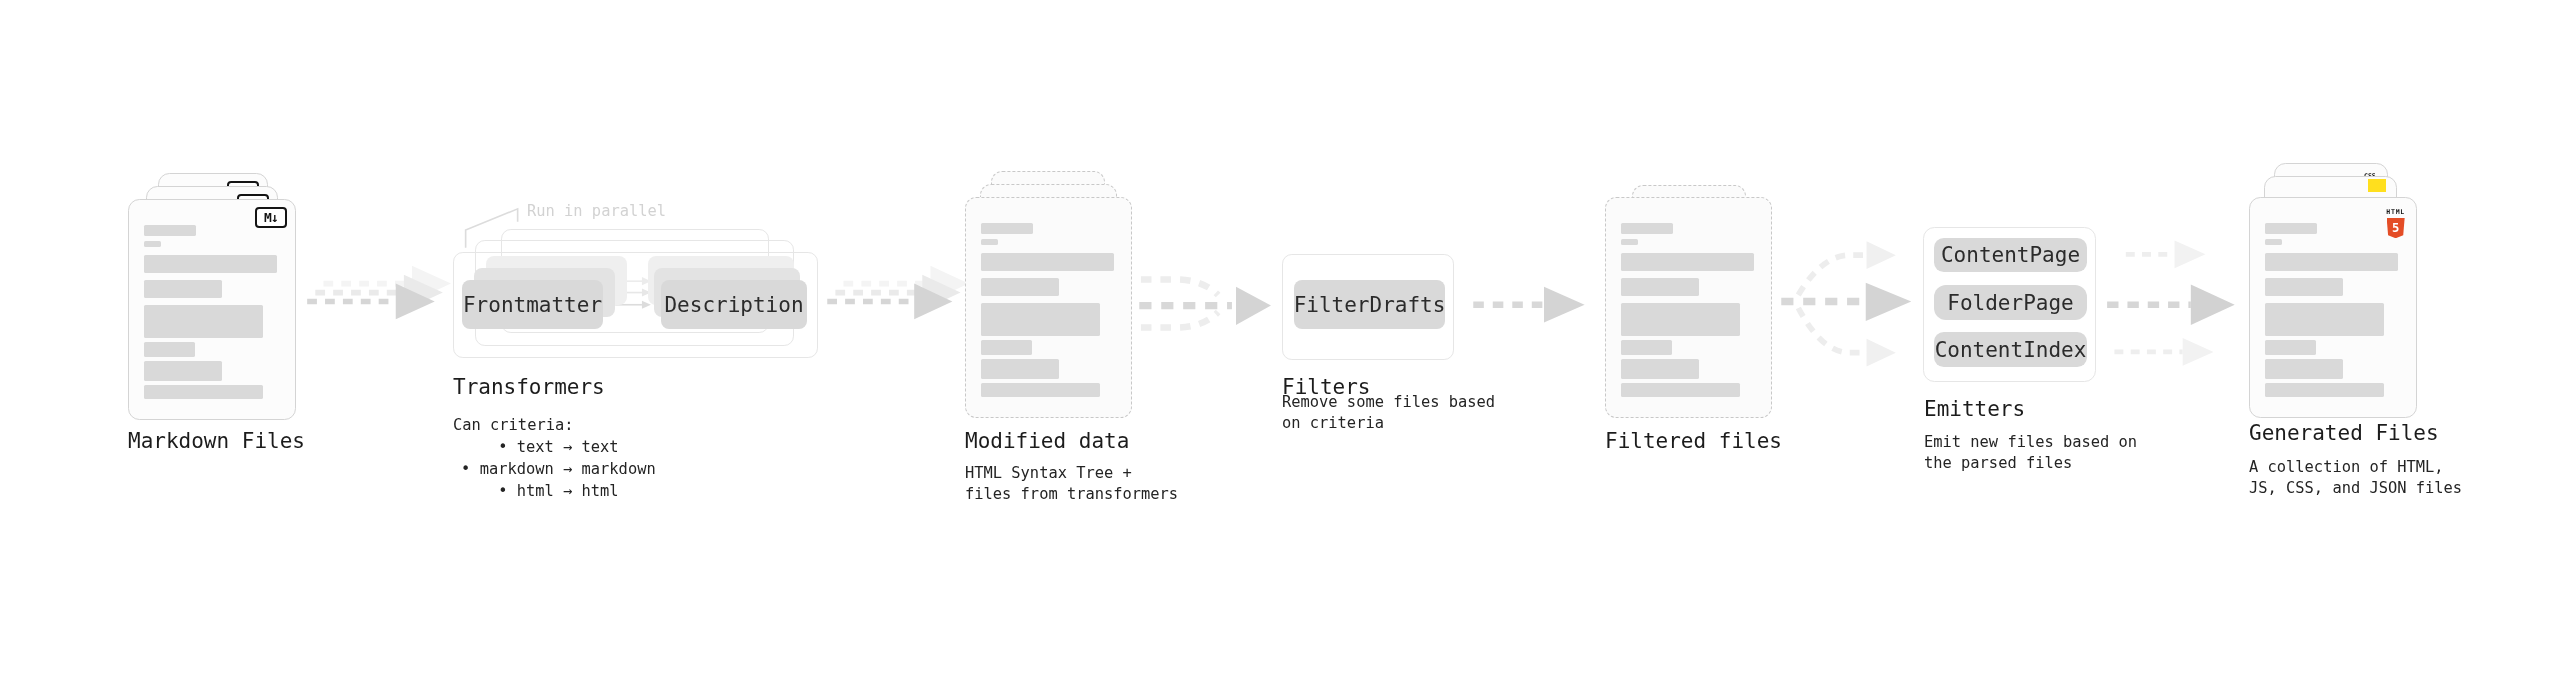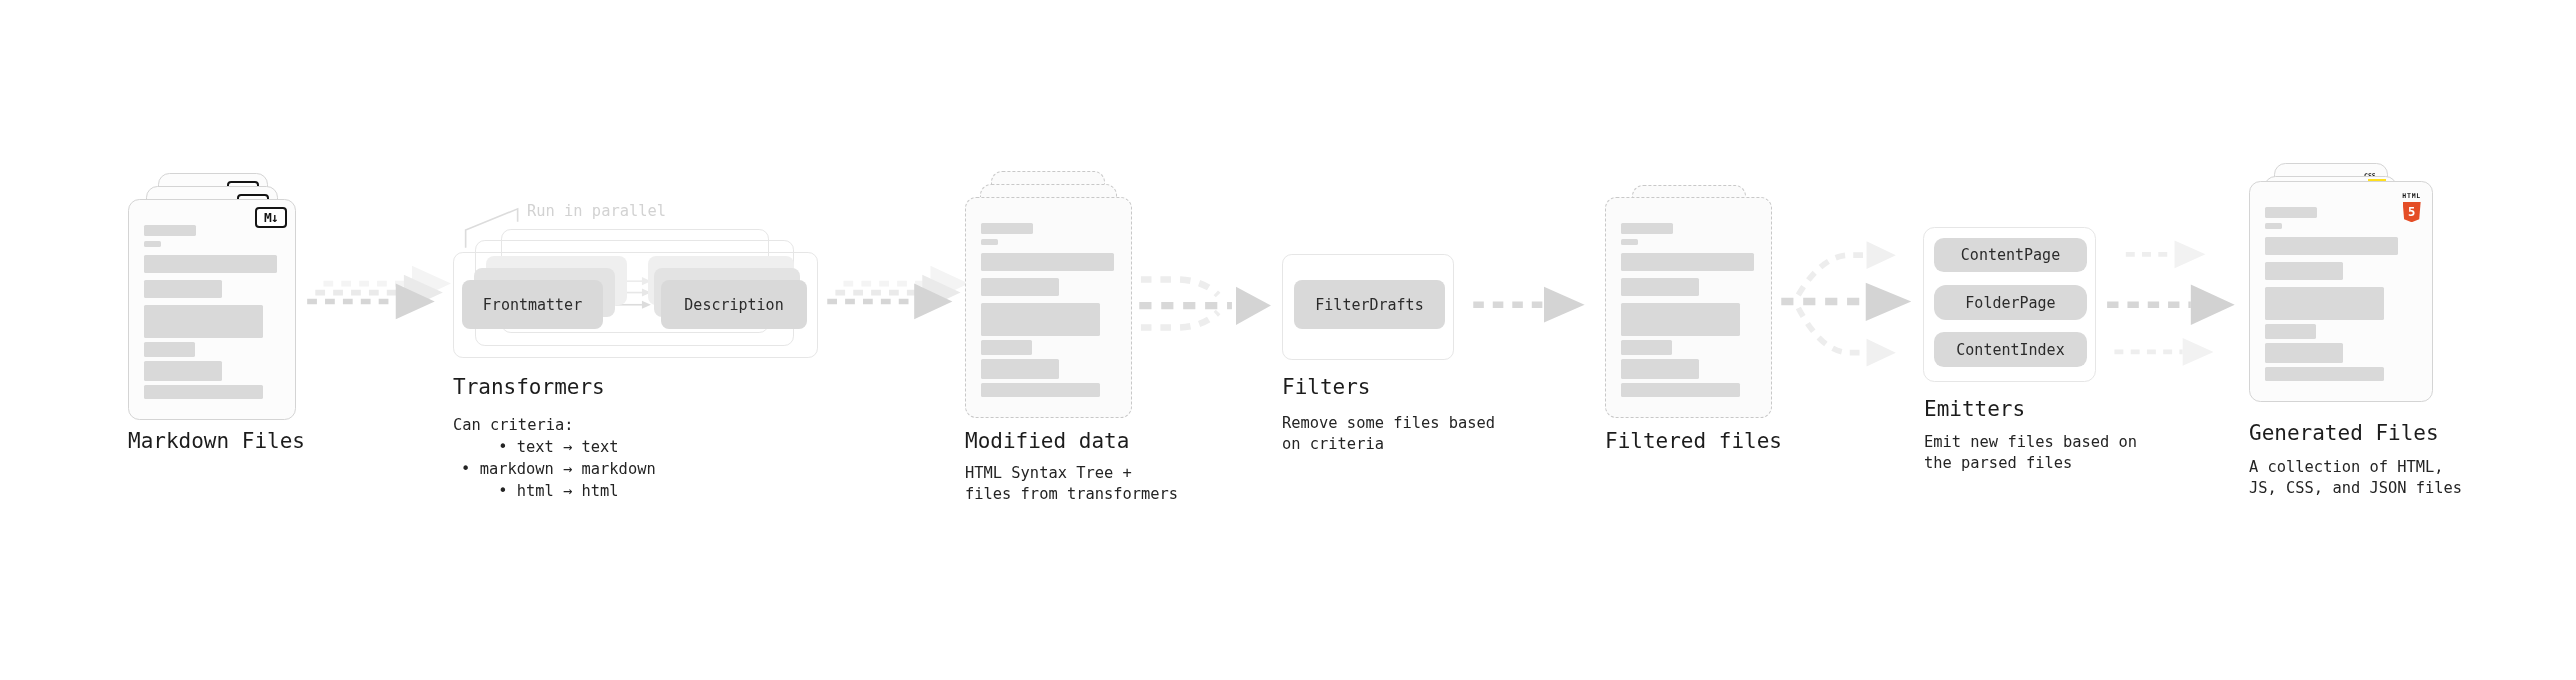--- a/index.html
+++ b/index.html
@@ -3,21 +3,21 @@
 <meta charset="utf-8">
 <style>
   html,body{margin:0;padding:0;background:#fff;}
   .canvas{position:relative;width:2576px;height:681px;background:#ffffff;overflow:hidden;
           font-family:"DejaVu Sans Mono","Liberation Mono",monospace;}
   .overlay{position:absolute;left:0;top:0;pointer-events:none;}
   .sheet{position:absolute;background:#fcfcfc;border:1.6px solid #d4d4d4;border-radius:11.4px;box-sizing:border-box;}
   .sheet--dashed{background:#fbfbfb;border:1.6px dashed #c8c8c8;}
   .tbox{position:absolute;border:1.6px solid #e6e6e6;border-radius:9.8px;box-sizing:border-box;background:transparent;}
   .pill{position:absolute;background:#d9d9d9;border-radius:8.1px;display:flex;align-items:center;justify-content:center;
-        font-size:15px;color:#2b2b2b;white-space:nowrap;}
+        font-size:21px;color:#2b2b2b;white-space:nowrap;}
   .pill--g1{background:#e3e3e3;}
   .pill--g2{background:#efefef;}
   .h1{position:absolute;font-size:21px;font-weight:400;color:#1c1c1c;white-space:nowrap;letter-spacing:0px;}
   .bodytext{position:absolute;font-size:15.4px;line-height:22px;color:#242424;white-space:nowrap;}
   .bodytext .indent{padding-left:8.1px;text-align:center;}
   .note{position:absolute;font-size:15.4px;color:#d2d2d2;white-space:nowrap;}
   .md-badge{position:absolute;top:6.5px;right:8.1px;width:32px;height:21px;border:2.4px solid #141414;border-radius:4.1px;
             background:#fff;display:flex;align-items:center;justify-content:center;font-weight:700;font-size:13px;
             color:#141414;letter-spacing:-0.8px;box-sizing:border-box;}
   .bar{position:absolute;left:15.4px;background:#d9d9d9;border-radius:1.6px;}
@@ -167,21 +167,21 @@
     <div class="bodytext" style="left:965px;top:463px;line-height:21px">
       <div>HTML Syntax Tree +</div>
       <div>files from transformers</div>
     </div>
   </div>
 
   <div>
     <div class="tbox" style="left:1282px;top:254px;width:172px;height:106px"></div>
     <div class="pill" style="left:1294px;top:280px;width:151px;height:49px">FilterDrafts</div>
     <div class="h1" style="left:1282px;top:375px">Filters</div>
-    <div class="bodytext" style="left:1282px;top:413px;line-height:21px">
+    <div class="bodytext" style="left:1282px;top:392px;line-height:21px">
       <div>Remove some files based</div>
       <div>on criteria</div>
     </div>
   </div>
 
   <div>
     <div class="sheet sheet--dashed" style="left:1632px;top:185px;width:114px;height:211px"></div>
     <div class="sheet sheet--dashed bars" style="left:1605px;top:197px;width:167px;height:221px">
         <div class="bar" style="top: 25px; width: 52px; height: 11.4px;"></div>
         <div class="bar" style="top: 41px; width: 17px; height: 5.7px;"></div>
@@ -210,21 +210,21 @@
   <div>
     <div class="sheet" style="left:2274px;top:163px;width:114px;height:221px">
       <span class="css-badge">
         <span class="txt">CSS</span>
         <span class="ubar"></span>
       </span>
     </div>
     <div class="sheet" style="left:2264px;top:176px;width:133px;height:221px">
       <span class="js-badge"></span>
     </div>
-    <div class="sheet bars" style="left:2249px;top:181px;width:184px;height:221px">
+    <div class="sheet bars" style="left:2249px;top:197px;width:168px;height:221px">
       <span class="html5-badge">
         <span class="word">HTML</span>
         <span class="shield">5</span>
       </span>
     <div class="bar" style="top: 25px; width: 52px; height: 11.4px;"></div>
         <div class="bar" style="top: 41px; width: 17px; height: 5.7px;"></div>
         <div class="bar" style="top: 55px; width: 133px; height: 18px;"></div>
         <div class="bar" style="top: 80px; width: 78px; height: 18px;"></div>
         <div class="bar" style="top: 105px; width: 119px; height: 32.5px;"></div>
         <div class="bar" style="top: 142px; width: 51px; height: 14.6px;"></div>

